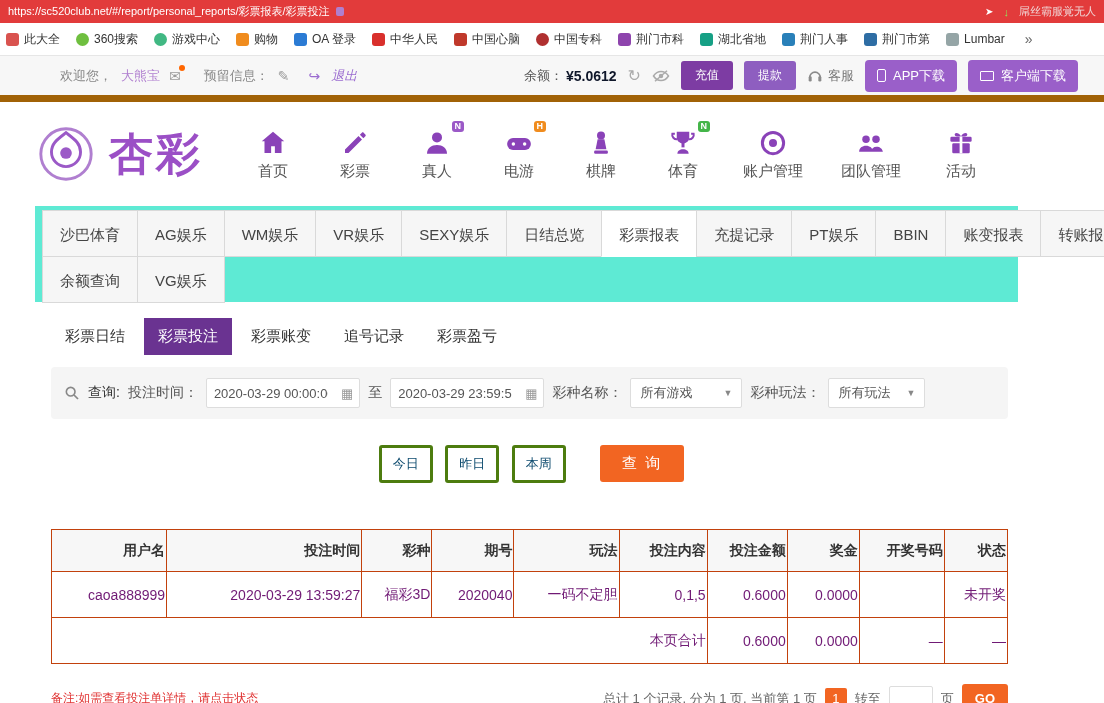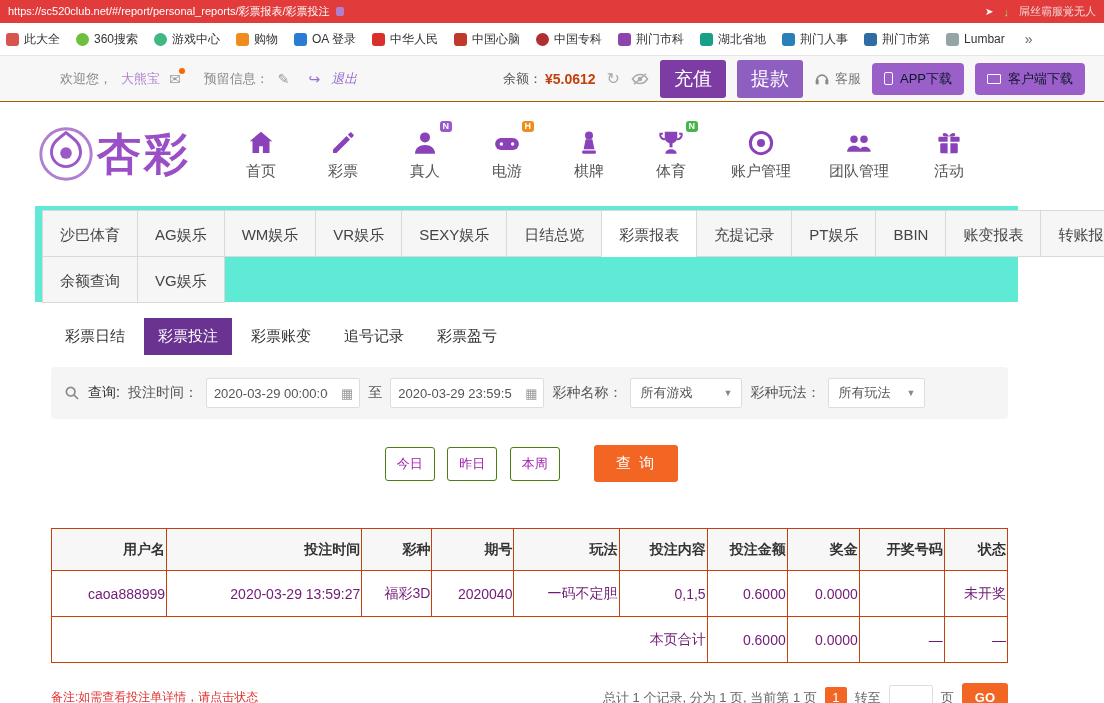--- a/index.html
+++ b/index.html
@@ -18,40 +18,40 @@
   .urlbar-right .rt { color:#f0d7d7; }
 
   .bookmarks { height:33px; display:flex; align-items:center; gap:16px; padding:0 6px;
                font-size:12px; color:#333; border-bottom:1px solid #e6e6e6; background:#fff; overflow:hidden; }
   .bm { display:flex; align-items:center; gap:5px; white-space:nowrap; cursor:pointer; }
   .bm-ic { width:13px; height:13px; border-radius:3px; display:inline-block; flex:none; }
   .bm-more { color:#666; font-size:14px; padding:0 4px; }
 
   
   .userbar { height:46px; background:#f7f7f7; display:flex; align-items:center;
-             padding:0 19px 0 60px; gap:9px; font-size:13px; color:#888; border-bottom:1px solid #a16207; }
+             padding:0 26px 0 60px; gap:9px; font-size:13px; color:#888; border-bottom:7px solid #a16207; }
   .username { color:#b07fd0; }
   .ub-ic { color:#9a9a9a; font-size:14px; position:relative; display:inline-block; }
   .mail-dot { position:absolute; top:-3px; right:-4px; width:6px; height:6px; background:#f60; border-radius:50%; }
   .logout { color:#9a6bd0; font-style:italic; margin-left:2px; }
   .ub-right { margin-left:auto; display:flex; align-items:center; gap:11px; }
   .balance-label { color:#555; }
-  .balance { color:#c2410c; font-weight:bold; font-size:14px; }
+  .balance { color:#0f172a; font-weight:bold; font-size:14px; }
   .icon-btn { color:#aaa; font-size:16px; line-height:1; background:none; border:none; padding:0; cursor:pointer; }
-  .btn-purple { background:#7d3ca3; color:#fff; font-size:19px; padding:6px 14px; border-radius:3px; border:none; cursor:pointer; }
+  .btn-purple { background:#7d3ca3; color:#fff; font-size:12px; padding:6px 14px; border-radius:3px; border:none; cursor:pointer; }
   .btn-purple.light { background:#8e5ec0; }
   .service { color:#777; display:flex; gap:5px; align-items:center; }
-  .btn-dl { background:#9a5fc9; color:#0f172a; font-size:13px; padding:7px 12px; border-radius:4px;
+  .btn-dl { background:#9a5fc9; color:#ffffff; font-size:13px; padding:7px 12px; border-radius:4px;
             display:flex; align-items:center; gap:7px; border:none; cursor:pointer;text-align:right; }
   .phone-ic { width:9px; height:13px; border:1.5px solid #fff; border-radius:2px; display:inline-block; }
   .monitor-ic { width:14px; height:10px; border:1.5px solid #fff; border-radius:1px; display:inline-block; position:relative; }
 
   
   .header { height:104px; display:flex; align-items:center; padding-left:35px; background:#fff; }
-  .logo { display:flex; align-items:center; gap:0; }
+  .logo { display:flex; align-items:center; gap:12px; }
   .brand-text { font-size:44px; color:#9b4fc6; font-weight:bold; letter-spacing:3px; }
   .nav { display:flex; margin-left:48px; gap:38px; }
   .nav-item { display:flex; flex-direction:column; align-items:center; position:relative; min-width:44px; cursor:pointer; }
   .nav-item .label { font-size:15px; color:#555; margin-top:4px; white-space:nowrap; }
   .badge { position:absolute; top:-7px; right:-5px; font-size:9px; color:#fff; padding:1px 3px;
            border-radius:3px; font-weight:bold; line-height:1.1; }
   .badge:empty { display:none; }
 
   
   .tabstrip { background:#5eead4; width:983px; margin-left:35px; padding:4px 0 0 7px; }
@@ -73,21 +73,21 @@
   .query-label { color:#333; }
   .input-group { background:#fff; border:1px solid #ddd; height:30px; display:flex; align-items:center; border-radius:2px; }
   .input-group input { border:none; outline:none; width:128px; font-size:13px; color:#555; padding:0 7px;
                        font-family:inherit; background:transparent; }
   .cal-ic { color:#999; padding:0 6px; font-size:13px; cursor:pointer; }
   .select { background:#fff; border:1px solid #ddd; height:30px; display:flex; align-items:center;
             padding:0 9px; font-size:13px; color:#555; border-radius:2px; gap:16px; cursor:pointer; }
   .select .caret { color:#888; font-size:9px; }
 
   .quickbtns { margin-top:26px; text-align:center; }
-  .qbtn { display:inline-block; border:1px solid #4d7c0f; color:#a21caf; background:#fff; font-size:13px;
+  .qbtn { display:inline-block; border:3px solid #4d7c0f; color:#0c4a6e; background:#fff; font-size:13px;
           padding:7px 11px; border-radius:3px; margin:0 4px; cursor:pointer; }
   .search-btn { display:inline-block; background:#f26522; color:#fff; font-size:15px; padding:9px 22px;
                 border-radius:3px; margin-left:26px; border:none; cursor:pointer; letter-spacing:2px; }
 
   
   .datatable { margin-top:46px; border-collapse:collapse; width:100%; table-layout:fixed; }
   .datatable th, .datatable td { border:1px solid #c2410c; text-align:right; font-size:14px; overflow:hidden; }
   .datatable th { background:#f7f7f7; color:#333; font-weight:bold; height:42px; }
   .datatable td { color:#701a75; height:46px; }
   .status-green { color:#2fa84f; cursor:pointer; }

